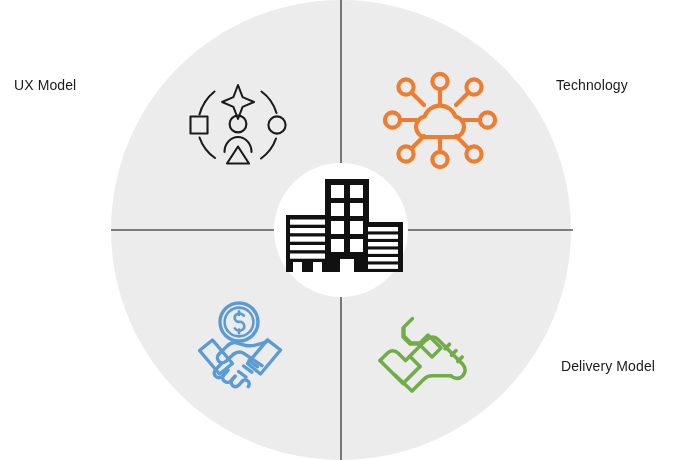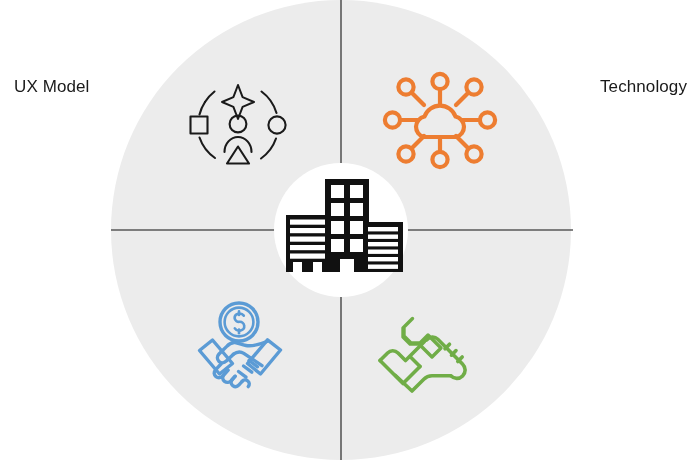--- a/index.html
+++ b/index.html
@@ -25,28 +25,28 @@
   .svg-layer {
     position: absolute;
     left: 0;
     top: 0;
     width: 700px;
     height: 460px;
   }
   .quad-label {
     position: absolute;
     font-family: "Liberation Sans", sans-serif;
-    font-size: 17px;
+    font-size: 14px;
     color: #1a1a1a;
     white-space: nowrap;
     letter-spacing: 0.1px;
     line-height: 1;
   }
   #label-ux        { left: 14px;  top: 78px;  }
-  #label-technology{ left: 556px; top: 78px; margin-left: 44px;  }
+  #label-technology{ left: 556px; top: 78px;  }
   #label-business  { left: 14px;  top: 359px; }
   #label-delivery  { left: 561px; top: 359px; }
 </style>
 </head>
 <body>
 
 <div id="diagram-root">
 
   <svg class="svg-layer" viewBox="0 0 700 460">
     <circle cx="341" cy="230" r="230" fill="#ececec"></circle>
@@ -225,14 +225,15 @@
                C 428.5 375.8 426.0 377.0 423.8 379.2
                L 412.0 391.0 L 395.5 375.5"></path>
     </g>
   </svg>
 
   <div class="quad-label" id="label-ux">UX Model</div>
 
   <div class="quad-label" id="label-technology">Technology</div>
 
 
+  <div class="quad-label" id="label-delivery">Delivery Model</div>
 
 </div>
 
 </body></html>

